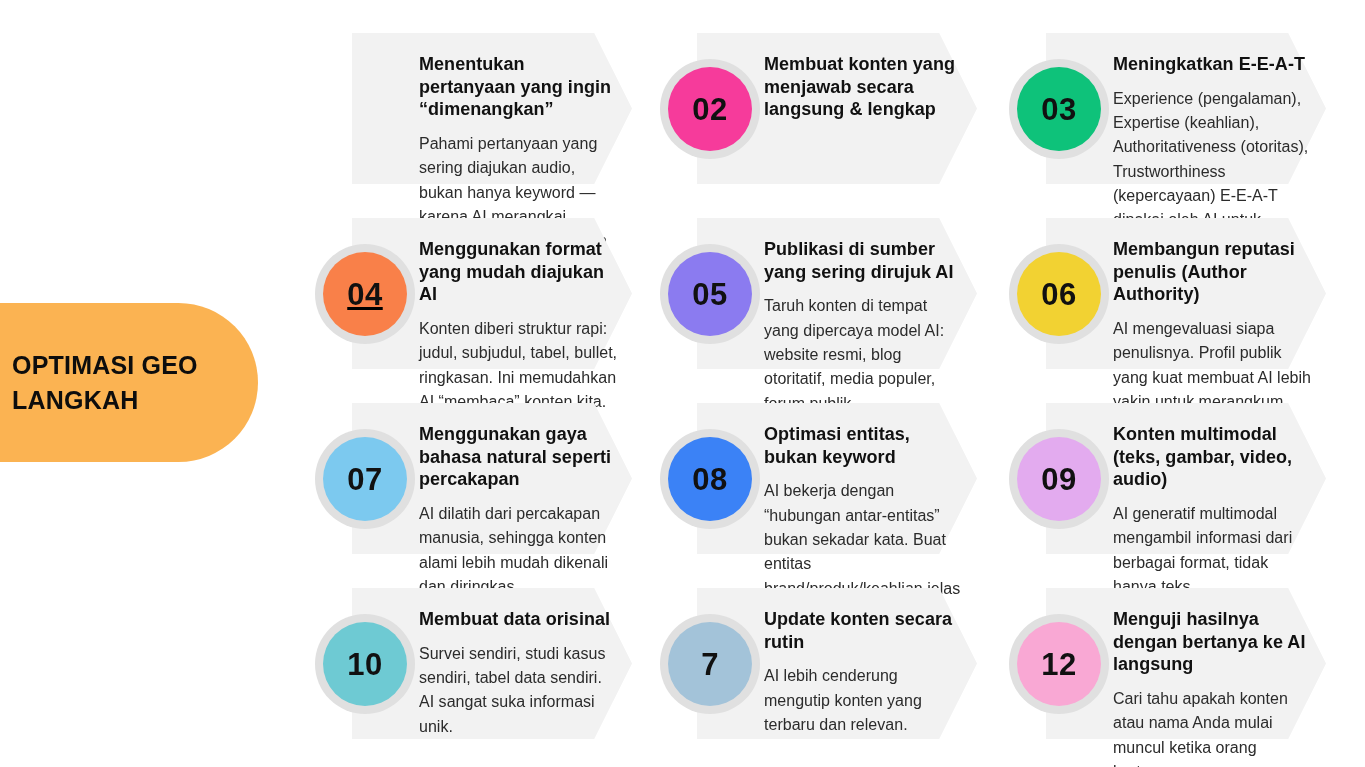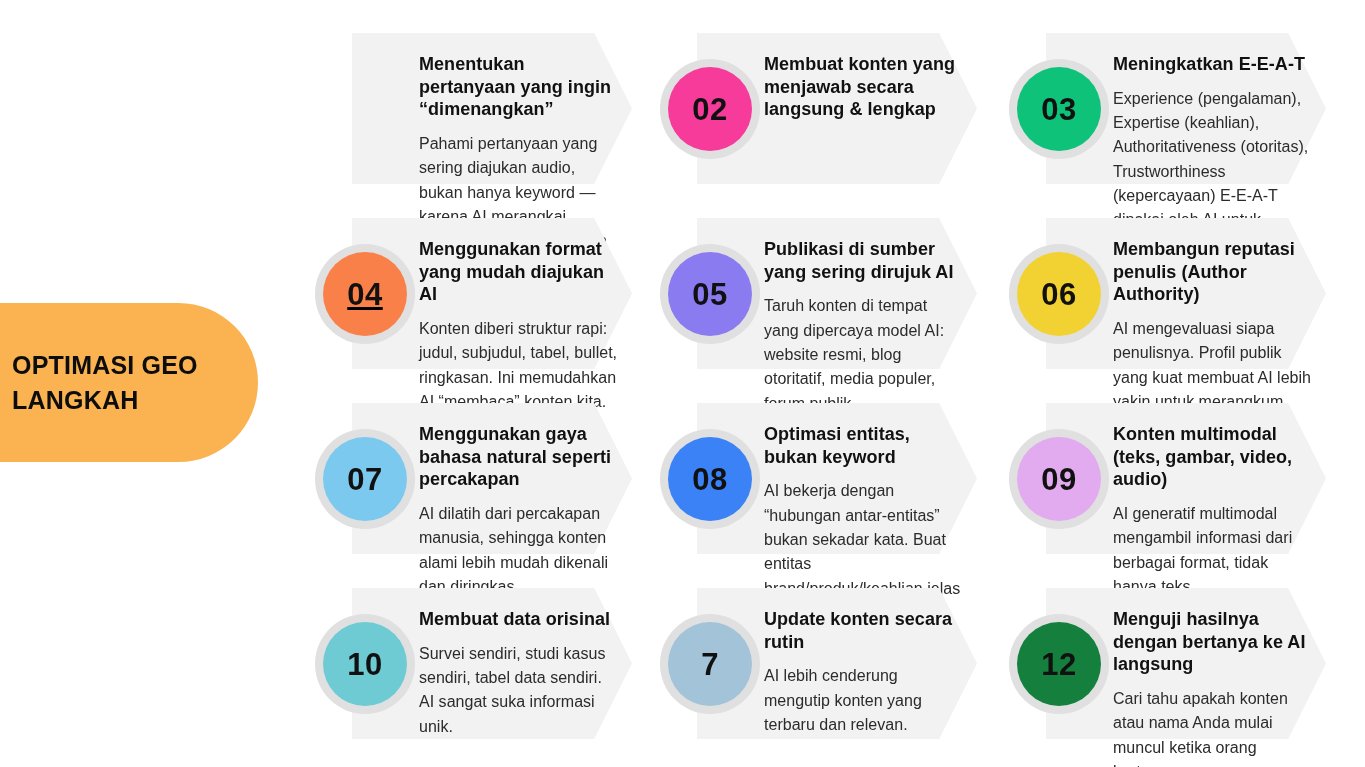--- a/index.html
+++ b/index.html
@@ -252,21 +252,21 @@
       </div>
       <div class="body">
         <div class="title">Update konten secara rutin</div>
         <div class="desc">AI lebih cenderung mengutip konten yang terbaru dan relevan.</div>
       </div>
     </div>
 
     <div class="step c3 r4">
       <div class="chev" style="background: rgb(242, 242, 242);"></div>
       <div class="badge-ring" style="background: rgb(224, 224, 224);">
-        <div class="badge-core" style="background: #15803d;">
+        <div class="badge-core" style="background: #f9a8d4;">
           <span class="num">12</span>
         </div>
       </div>
       <div class="body">
         <div class="title">Menguji hasilnya dengan bertanya ke AI langsung</div>
         <div class="desc">Cari tahu apakah konten atau nama Anda mulai muncul ketika orang bertanya.</div>
       </div>
     </div>
 
   </div>

